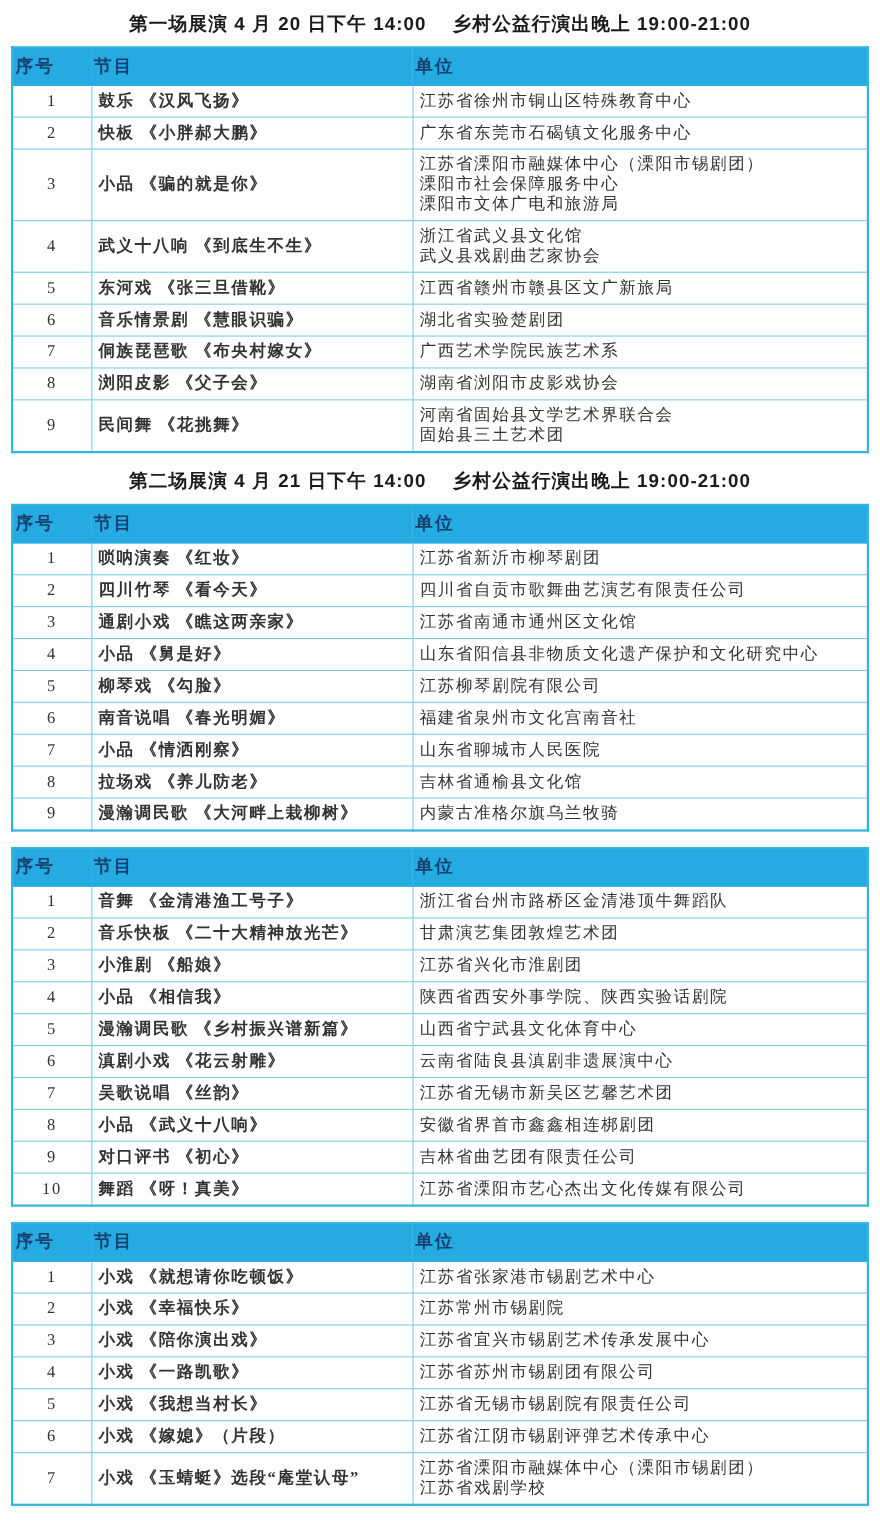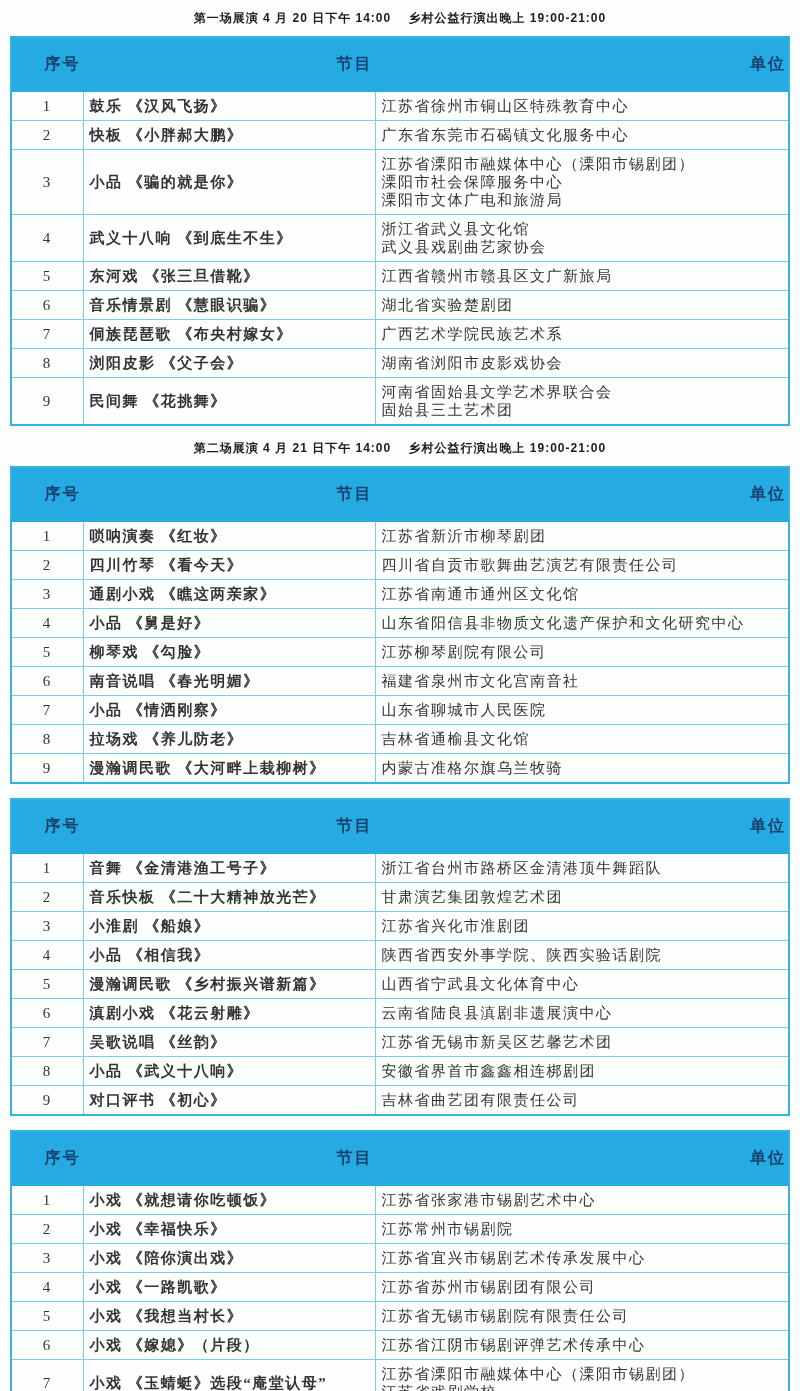--- a/index.html
+++ b/index.html
@@ -18,21 +18,21 @@
     width:800px;
     font-family:"Liberation Sans", sans-serif;
     color:var(--body-text);
   }
   .page{
     width:800px;
     padding:4px 10px 6px 10px;
   }
   .sec-title{
     font-family:"Liberation Sans", sans-serif;
-    font-size:12px;
+    font-size:17px;
     font-weight:bold;
     color:var(--title-text);
     text-align:center;
     letter-spacing:1px;
     white-space:pre-wrap;
     margin:6px 0 9px 0;
   }
   section.show{margin-bottom:14px;}
   section.show:last-child{margin-bottom:0;}
   table.sched{
@@ -45,23 +45,23 @@
   table.sched th, table.sched td{
     border:1px solid var(--border-inner);
     vertical-align:middle;
   }
   table.sched thead th{
     background:var(--header-bg);
     color:var(--header-text);
     font-size:16px;
     font-weight:bold;
     letter-spacing:2px;
-    padding:16px 2px;
+    padding:6px 2px;
     border-color:var(--header-bg);
-    text-align:right;
+    text-align:left;
   }
   col.c-no{width:72px;}
   col.c-prog{width:292px;}
   table.sched td{
     font-family:"Liberation Serif", serif;
     font-size:15px;
     line-height:1.2;
     letter-spacing:1.5px;
     padding:5px 6px;
   }
@@ -267,20 +267,25 @@
           <tr>
             <td class="c-no">8</td>
             <td class="c-prog">小品 《武义十八响》</td>
             <td class="c-unit">安徽省界首市鑫鑫相连梆剧团</td>
           </tr>
           <tr>
             <td class="c-no">9</td>
             <td class="c-prog">对口评书 《初心》</td>
             <td class="c-unit">吉林省曲艺团有限责任公司</td>
           </tr>
+          <tr>
+            <td class="c-no">10</td>
+            <td class="c-prog">舞蹈 《呀！真美》</td>
+            <td class="c-unit">江苏省溧阳市艺心杰出文化传媒有限公司</td>
+          </tr>
         </tbody>
     </table>
   </section>
 
   <section class="show">
     <table class="sched">
       <colgroup>
           <col class="c-no">
           <col class="c-prog">
           <col class="c-unit">

